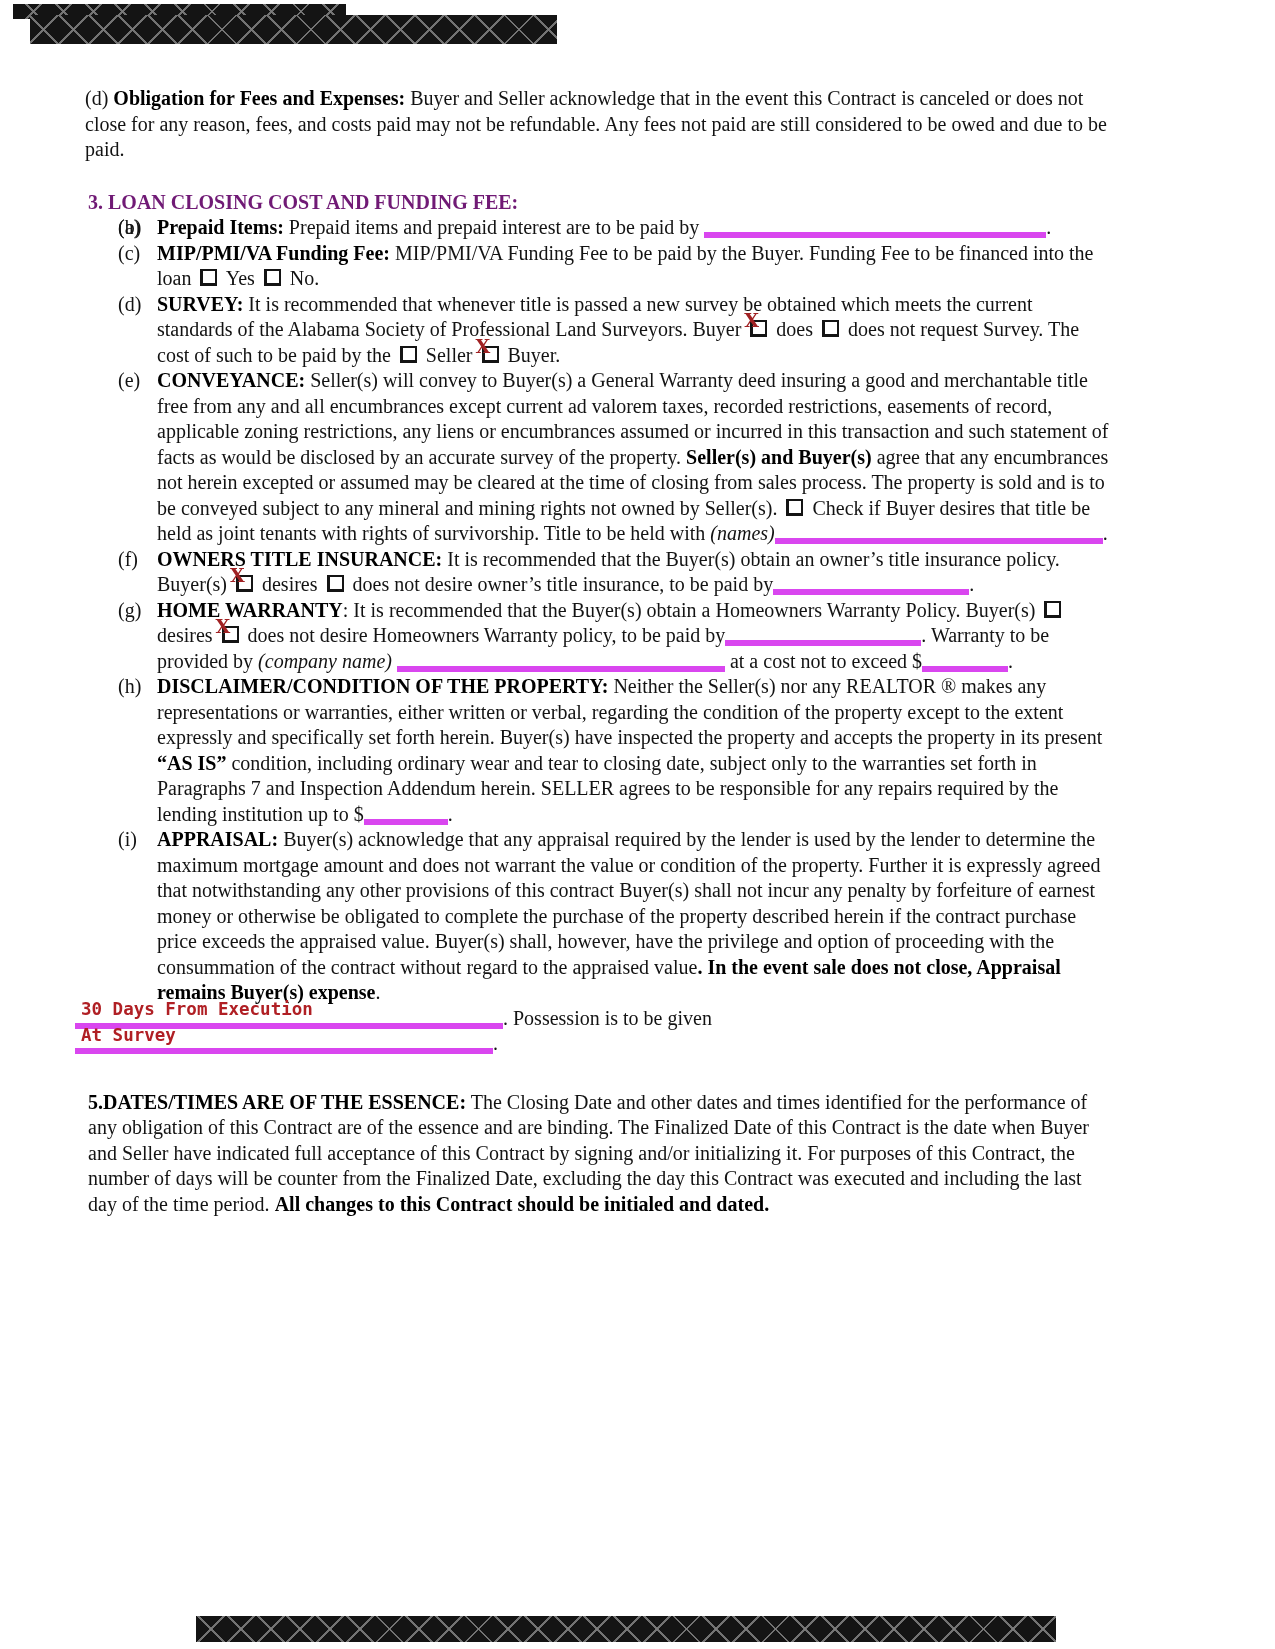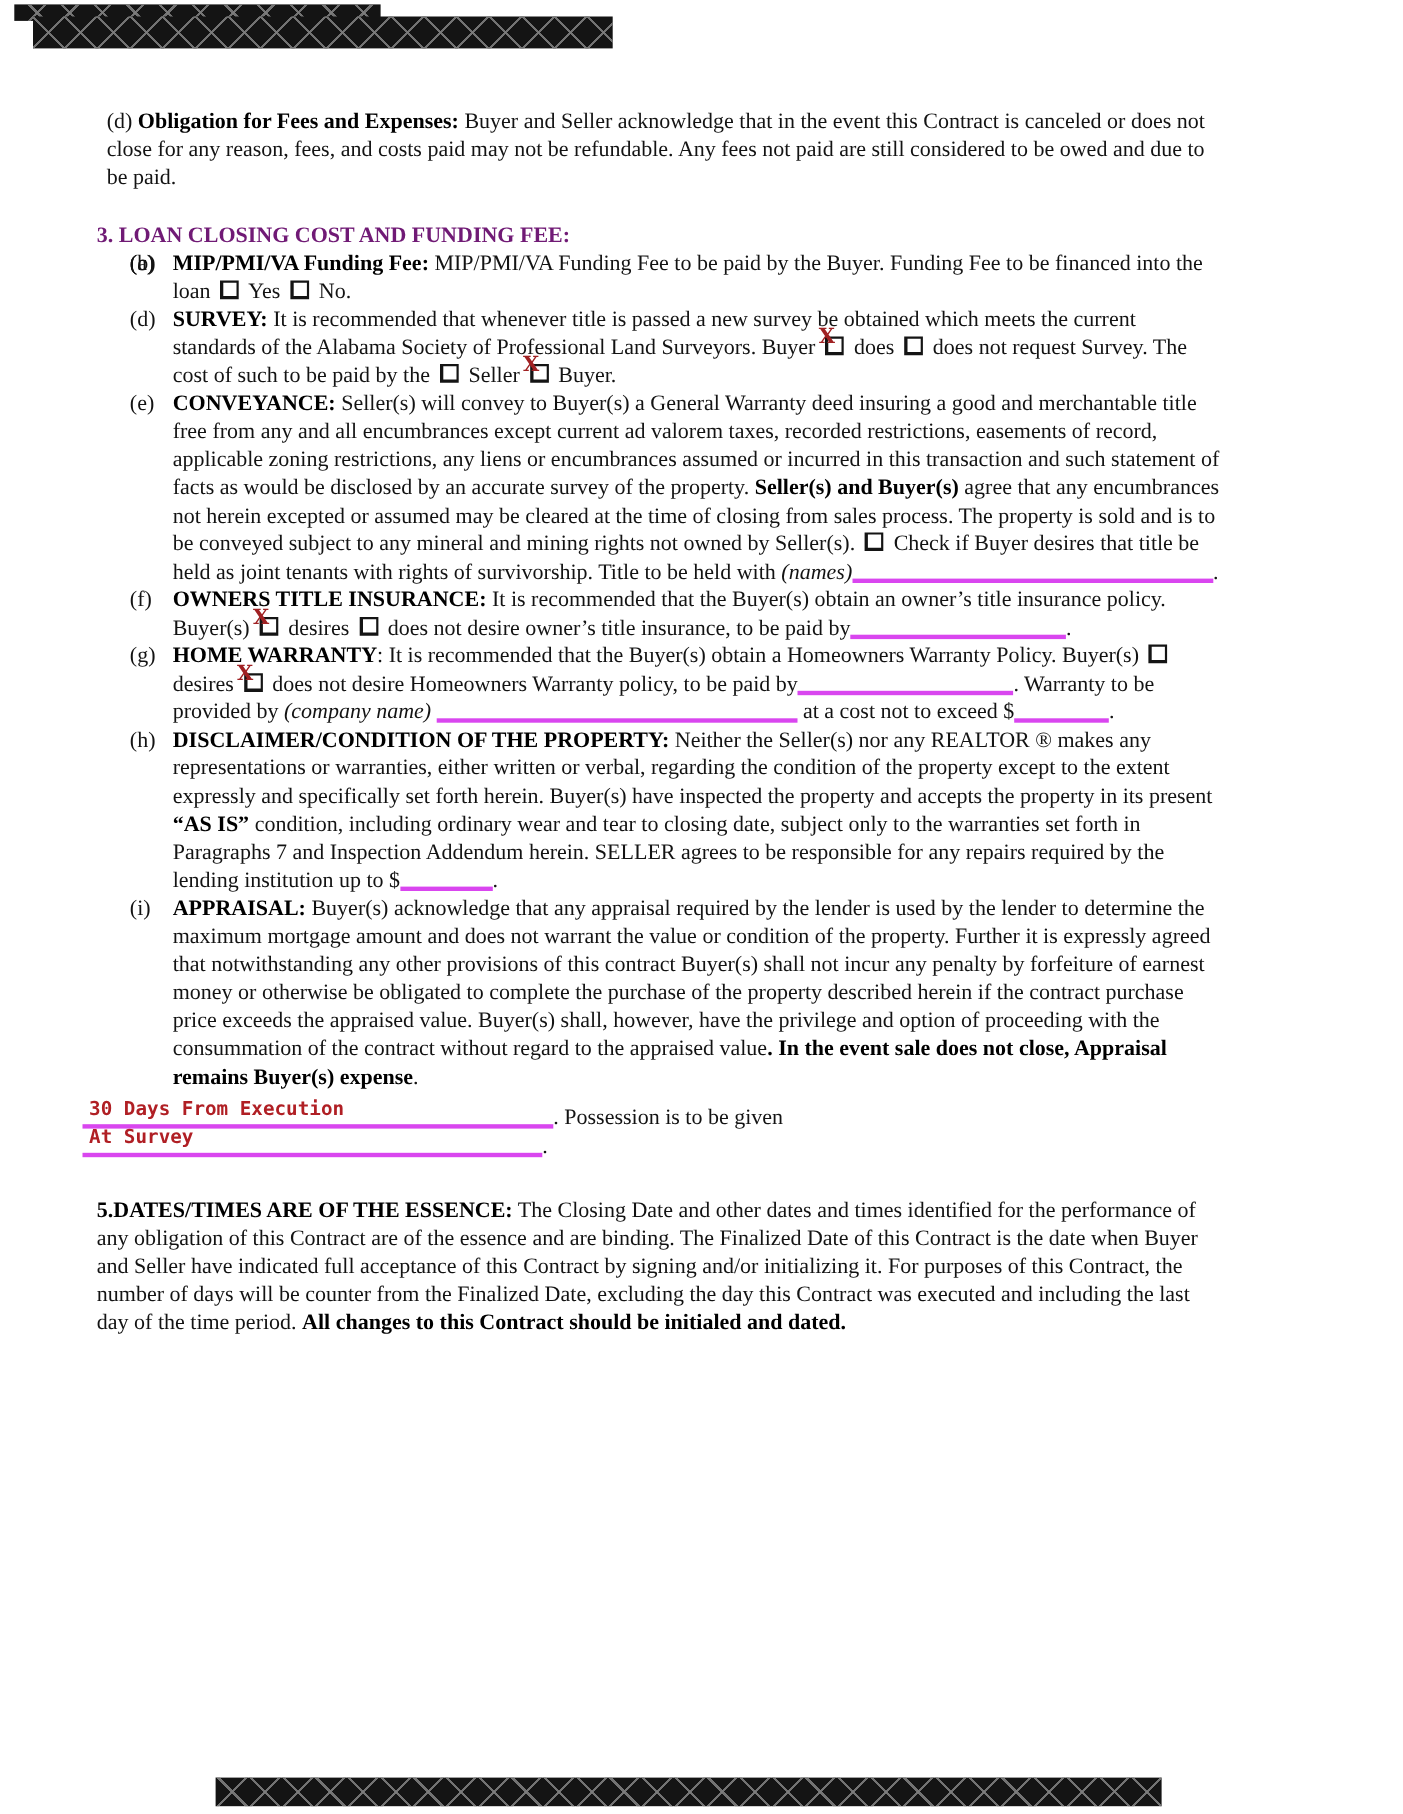--- a/index.html
+++ b/index.html
@@ -14,41 +14,41 @@
       repeating-linear-gradient(45deg,  rgba(255,255,255,0) 0 19px, rgba(125,125,125,.9) 19px 21px),
       repeating-linear-gradient(135deg, rgba(255,255,255,0) 0 19px, rgba(125,125,125,.9) 19px 21px),
       #141414;
   }
   .redact-top-1  { left:13px;  top:4px;    width:333px; height:15px; }
   .redact-top-2  { left:30px;  top:15px;   width:527px; height:29px; }
   .redact-bottom { left:196px; top:1616px; width:860px; height:26px; }
 
   .content { position:absolute; left:85px; top:86px; width:1024px; }
 
-  p { margin:12px; }
+  p { margin:0; }
   .b  { font-weight:bold; color:#000; }
   .it { font-style:italic;text-align:center; }
 
   .h3 { font-weight:bold; color:#701a75; margin:27px 0 0 3px; }
 
   .item { position:relative; padding-left:72px; margin:0; }
   .item > .lbl { position:absolute; left:33px; top:0; }
 
   .cb {
     display:inline-block; width:12px; height:12px;
     border:2px solid #141414; border-left-width:3px; border-bottom-width:3px;
     margin:0 4px; position:relative; vertical-align:-1px; background:#fff;
   }
   .xm {
     position:absolute; left:-9px; top:-11px; line-height:1;
     font-family:"DejaVu Serif", serif; font-weight:bold; font-size:19px; color:#a02123;
   }
 
   .blank {
-    display:inline-block; border-bottom:4px solid #d946ef; height:16px;
+    display:inline-block; border-bottom:6px solid #d946ef; height:16px;
     vertical-align:-4px; position:relative;
   }
   .rf {
     position:absolute; left:6px; bottom:4px; white-space:nowrap;
     font-family:"DejaVu Sans Mono", monospace; font-size:17.5px; font-weight:bold;
     color:#b01f24; line-height:1;
   }
 
   .sec4       { margin:32px 0 0 5px; }
   .sec4line2  { margin-left:-10px; }
@@ -67,20 +67,21 @@
     <p><span>(d) </span><span class="b">Obligation for Fees and Expenses:</span><span> Buyer and Seller acknowledge that in the event this Contract is canceled or does not close for any reason, fees, and costs paid may not be refundable. Any fees not paid are still considered to be owed and due to be paid.</span></p>
 
     <p class="h3">3. LOAN CLOSING COST AND FUNDING FEE:</p>
 
     <div>
       <div class="item">
         <span class="lbl">(a)</span>
       </div>
       <div class="item">
         <span class="lbl">(b)</span>
+        <span><span class="b">Prepaid Items:</span><span> Prepaid items and prepaid interest are to be paid by </span><span class="blank" style="width: 342px;"></span><span>.</span></span>
       </div>
       <div class="item">
         <span class="lbl">(c)</span>
         <span><span class="b">MIP/PMI/VA Funding Fee:</span><span>  MIP/PMI/VA Funding Fee to be paid by the Buyer.  Funding Fee to be financed into the loan </span><span class="cb"></span><span> Yes </span><span class="cb"></span><span> No.</span></span>
       </div>
       <div class="item">
         <span class="lbl">(d)</span>
         <span><span class="b">SURVEY:</span><span>  It is recommended that whenever title is passed a new survey be obtained which meets the current standards of the Alabama Society of Professional Land Surveyors. Buyer </span><span class="cb"><span class="xm">X</span></span><span> does </span><span class="cb"></span><span> does not request Survey. The cost of such to be paid by the </span><span class="cb"></span><span> Seller </span><span class="cb"><span class="xm">X</span></span><span> Buyer.</span></span>
       </div>
       <div class="item">

